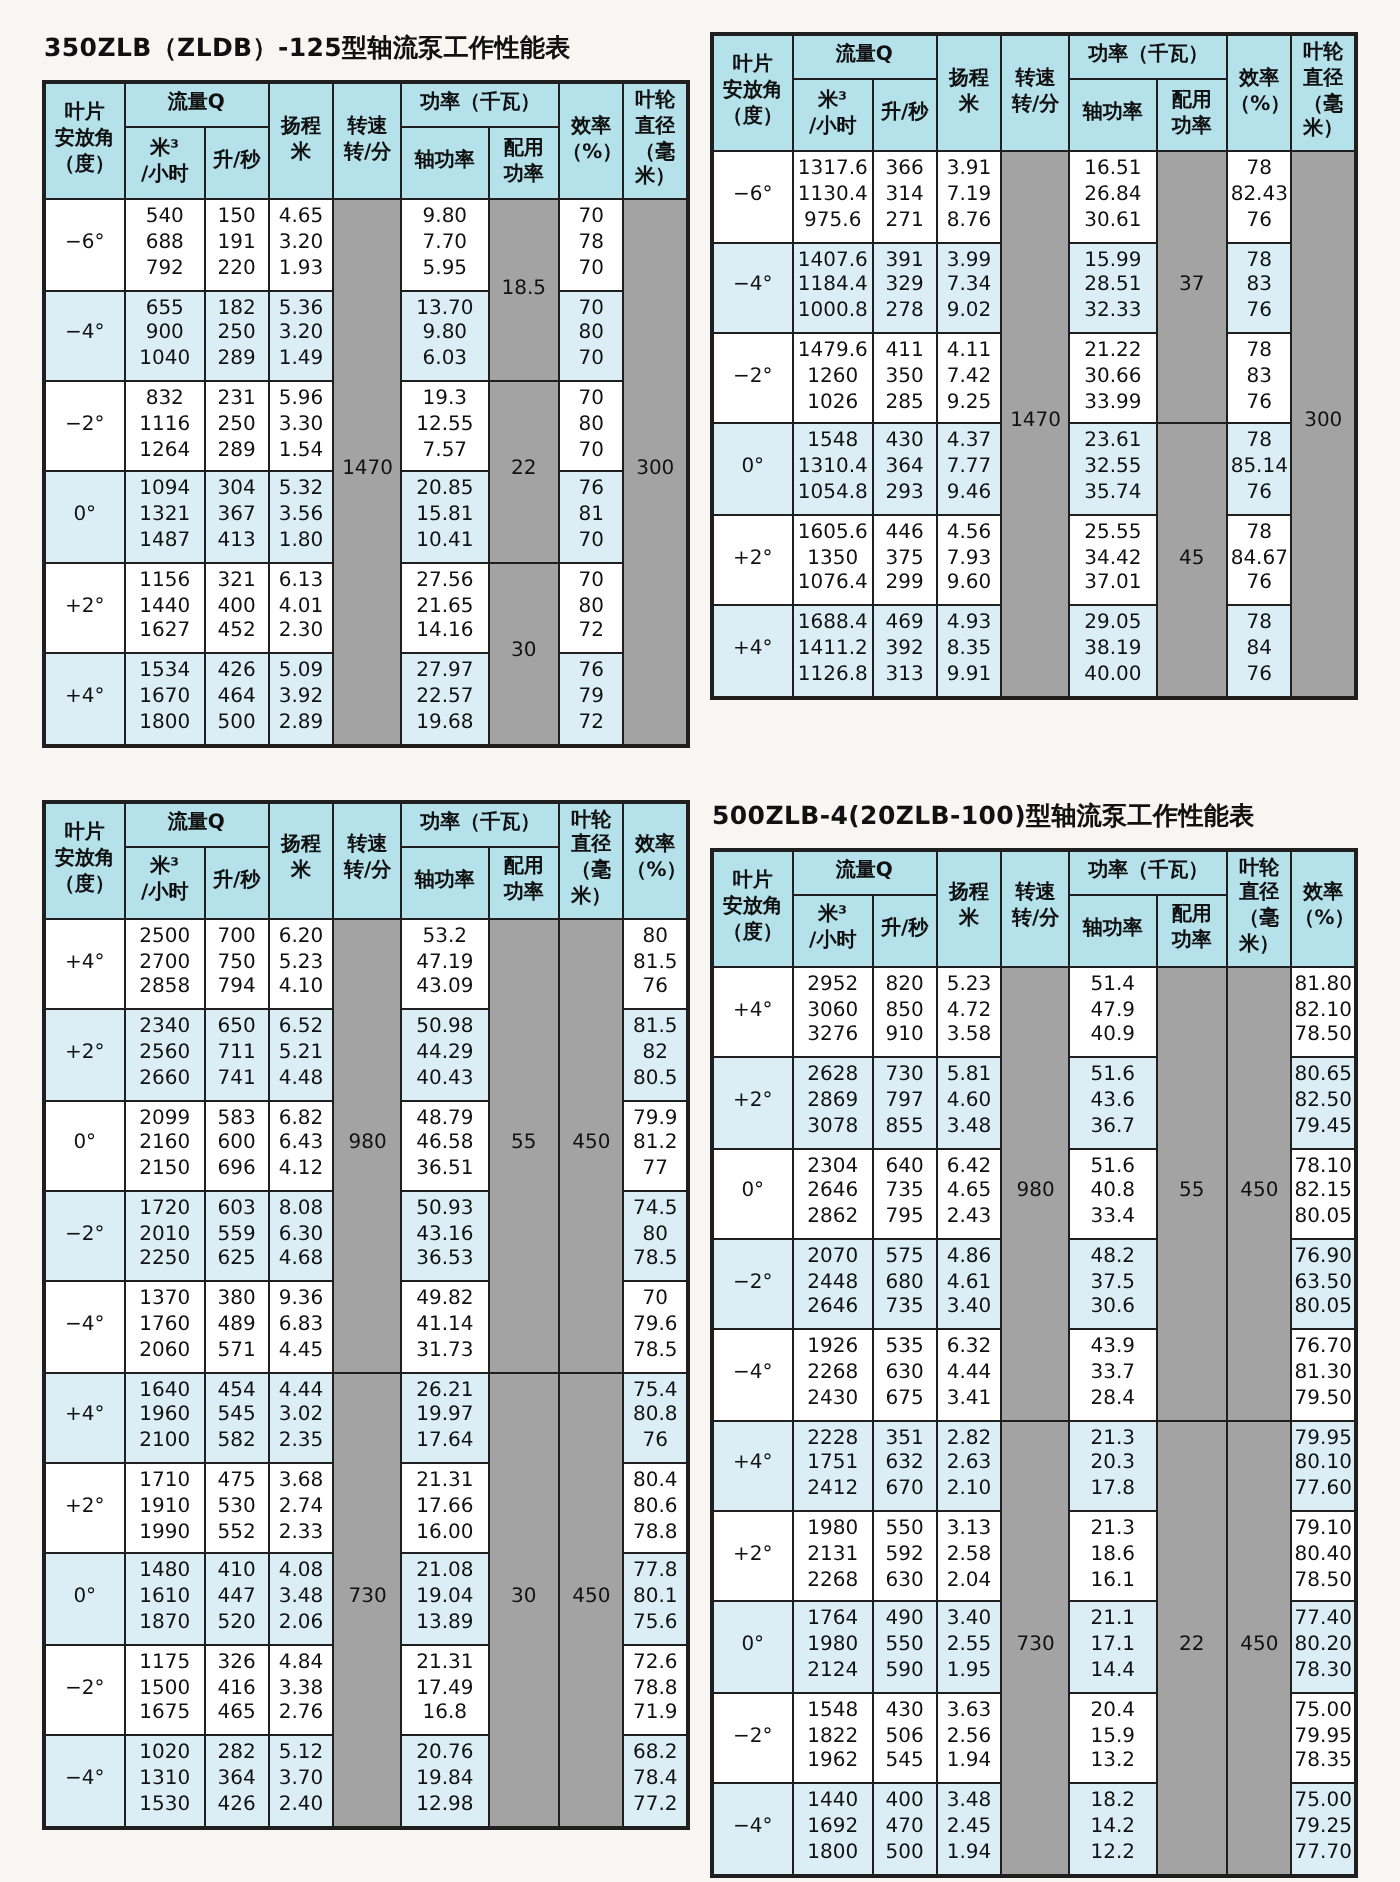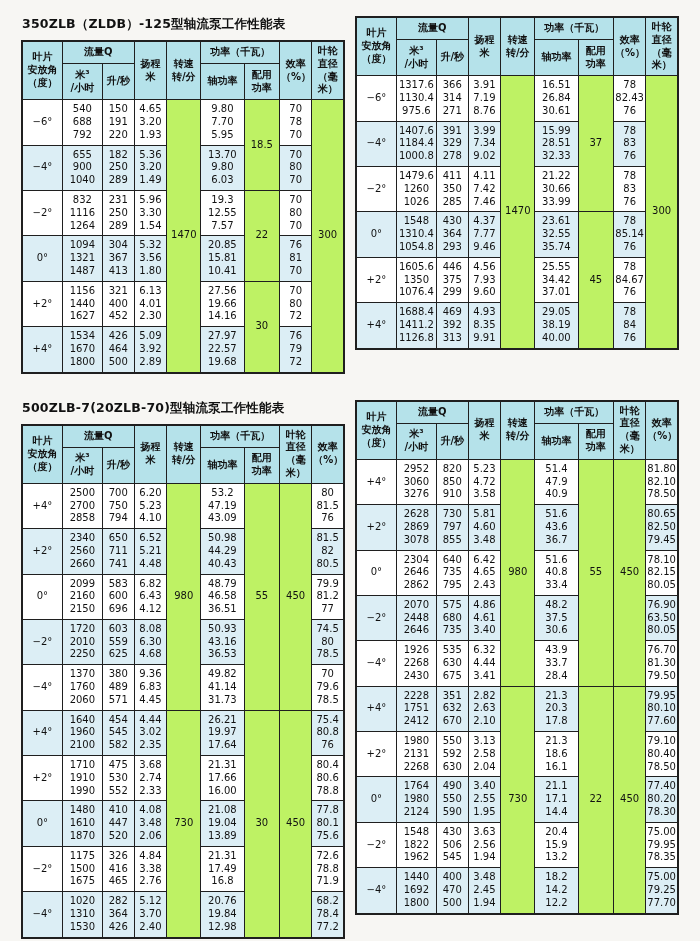--- a/index.html
+++ b/index.html
@@ -46,21 +46,21 @@
     line-height:1.28;
     white-space:pre-line;
     overflow:hidden;
   }
   .pump-table thead th{
     background:var(--header-bg);
     font-weight:bold;
   }
   .pump-table td{background:#ffffff;}
   .pump-table td.shaded{background:var(--shade-bg);}
-  .pump-table td.span-cell{background:#bef264;}
+  .pump-table td.span-cell{background:#a3a3a3;}
   col.c1{width:12.5%;} col.c2{width:12.5%;} col.c3{width:9.8%;}
   col.c4{width:10.2%;} col.c5{width:10.5%;} col.c6{width:13.5%;}
   col.c7{width:11%;}  col.c8{width:10%;}  col.c9{width:10%;}
 </style>
 </head>
 <body>
 
 <div class="page">
   <div class="tables-grid">
 
@@ -186,21 +186,21 @@
               <td>1156
 1440
 1627</td>
               <td>321
 400
 452</td>
               <td>6.13
 4.01
 2.30</td>
               <td>27.56
-19.66
+21.65
 14.16</td>
               <td class="span-cell" rowspan="2">30</td>
               <td>70
 80
 72</td>
             </tr>
             <tr>
               <td class="shaded">+4°</td>
               <td class="shaded">1534
 1670
@@ -304,21 +304,21 @@
             <tr>
               <td>−2°</td>
               <td>1479.6
 1260
 1026</td>
               <td>411
 350
 285</td>
               <td>4.11
 7.42
-7.46</td>
+9.25</td>
               <td>21.22
 30.66
 33.99</td>
               <td>78
 83
 76</td>
             </tr>
             <tr>
               <td class="shaded">0°</td>
               <td class="shaded">1548
@@ -372,21 +372,20 @@
 40.00</td>
               <td class="shaded">78
 84
 76</td>
             </tr>
           </tbody>
       </table>
     </section>
 
     <section class="table-section">
-      <h2 class="table-title">500ZLB-7(20ZLB-70)型轴流泵工作性能表</h2>
       <table class="pump-table">
         <colgroup>
             <col class="c1">
             <col class="c2">
             <col class="c3">
             <col class="c4">
             <col class="c5">
             <col class="c6">
             <col class="c7">
             <col class="c9">
@@ -603,20 +602,21 @@
 12.98</td>
               <td class="shaded">68.2
 78.4
 77.2</td>
             </tr>
           </tbody>
       </table>
     </section>
 
     <section class="table-section">
+      <h2 class="table-title">500ZLB-4(20ZLB-100)型轴流泵工作性能表</h2>
       <table class="pump-table">
         <colgroup>
             <col class="c1">
             <col class="c2">
             <col class="c3">
             <col class="c4">
             <col class="c5">
             <col class="c6">
             <col class="c7">
             <col class="c9">

